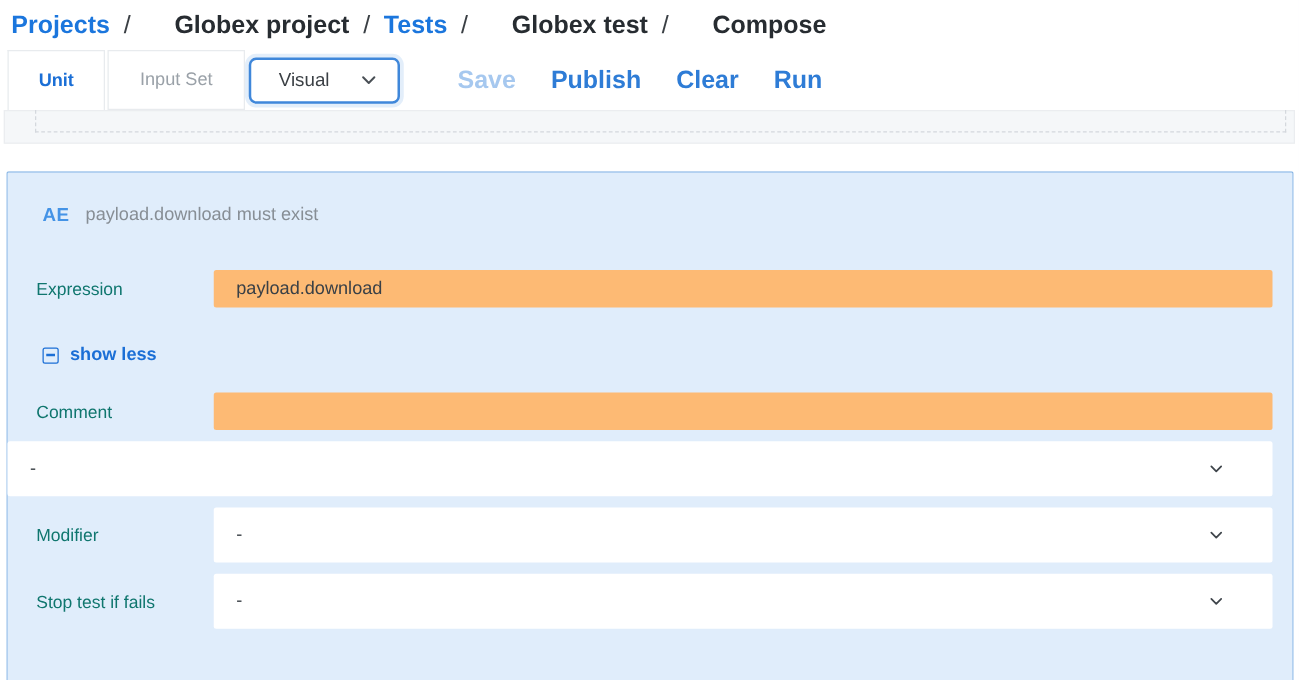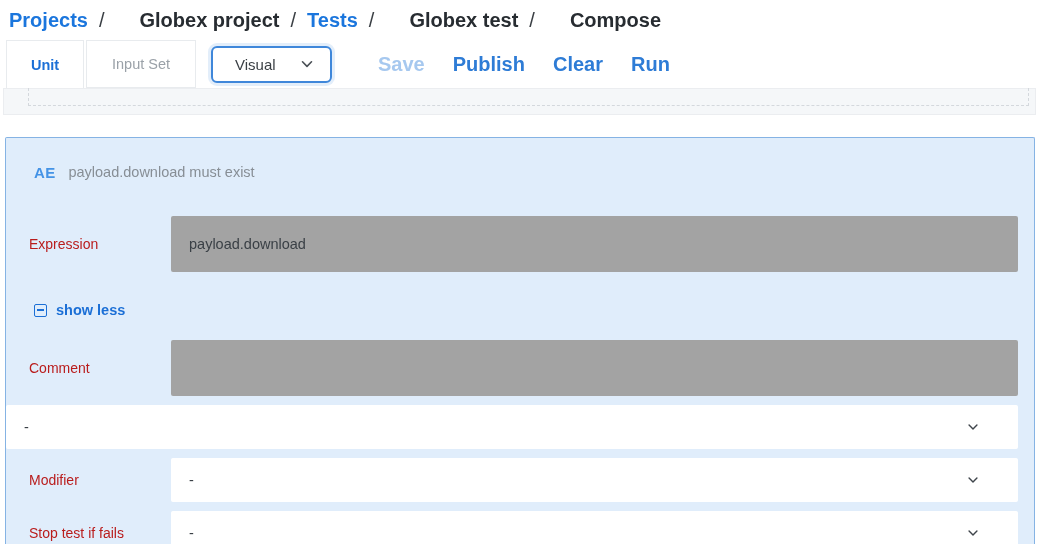--- a/index.html
+++ b/index.html
@@ -29,21 +29,21 @@
   .tab-inputset {
     width: 110px; margin-left: 2px;
     border: 1px solid #e8ebee; color: #9aa1a8;
   }
   .tab-unit {
     width: 78px; margin-left: 6px;
     border: 1px solid #e8ebee; border-bottom: none;
     color: #1b6fd6; font-weight: 700;
   }
   .select-visual {
-    width: 121px; height: 37px; align-self: center; margin-left: 15px;
+    width: 121px; height: 37px; align-self: center; margin-left: 3px;
     border: 2px solid #3f87da; border-radius: 6px; background: #fff;
     display: flex; align-items: center; justify-content: space-between;
     padding: 0 15px 0 22px;
     box-shadow: 0 0 0 3px rgba(98, 158, 227, 0.18);
     font-size: 15px; color: #3a3f44; cursor: pointer;
   }
   .toolbar-actions {
     display: flex; align-items: center; margin-left: 46px; gap: 28px;
     font-size: 20px; font-weight: 600;
   }
@@ -71,25 +71,25 @@
   .panel-header {
     padding: 26px 28px 0 28px; margin-bottom: 35px;
     display: flex; align-items: flex-start; gap: 13px;
   }
   .panel-code  { color: #4493e6; font-weight: 700; font-size: 15px; letter-spacing: 0.3px; }
   .panel-title { color: #878e95; font-size: 14.5px; }
 
   .field-row { display: flex; align-items: center; margin: 0 16px 9px 0; }
   .field-label {
     flex: none; width: 165px; padding-left: 23px;
-    color: #b91c1c; font-size: 14px;
+    color: #0f766e; font-size: 14px;
   }
   .field-input {
-    flex: 1; height: 56px; border: none; outline: none;
-    background: #a3a3a3; border-radius: 2px; padding: 0 18px;
+    flex: 1; height: 30px; border: none; outline: none;
+    background: #fdba74; border-radius: 2px; padding: 0 18px;
     font-size: 14.5px; color: #3a4046;
     font-family: "Liberation Sans", sans-serif;
   }
   .field-select {
     flex: 1; height: 44px; background: #fff; border-radius: 2px;
     display: flex; align-items: center; justify-content: space-between;
     padding: 0 38px 0 18px; font-size: 14.5px; color: #3a4046;
     cursor: pointer;
   }
   .chevron { display: flex; align-items: center; }

